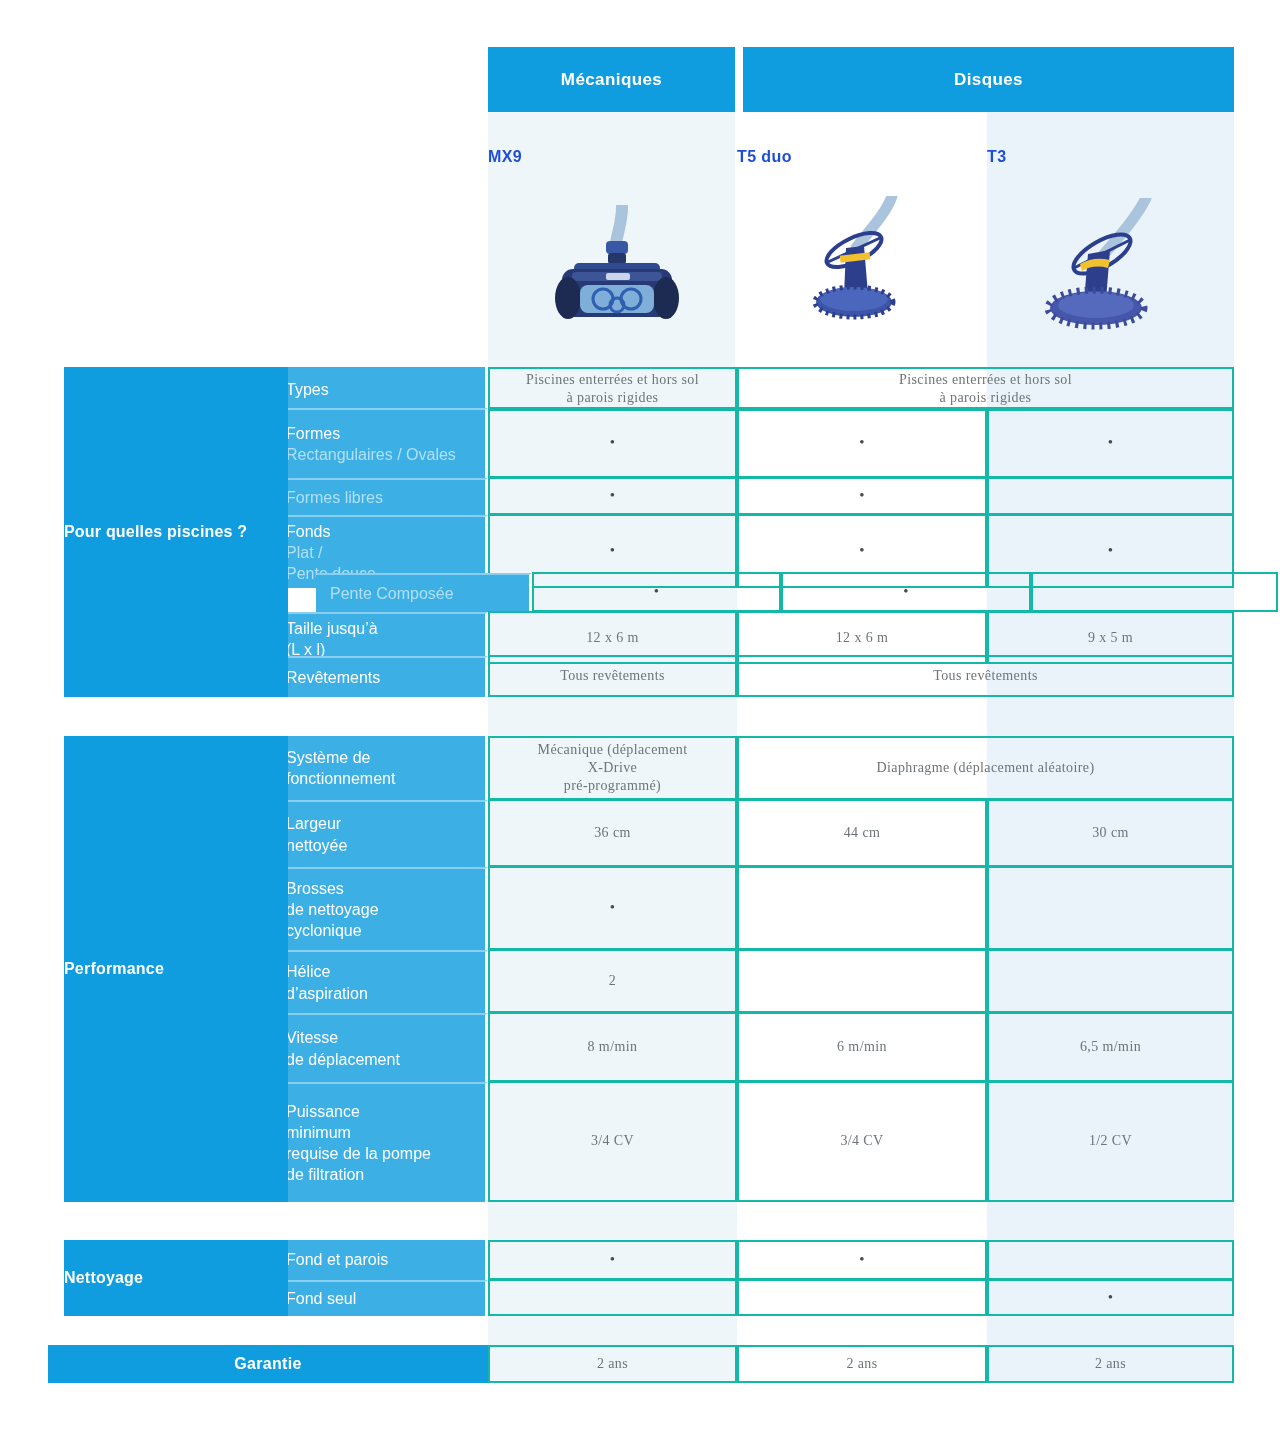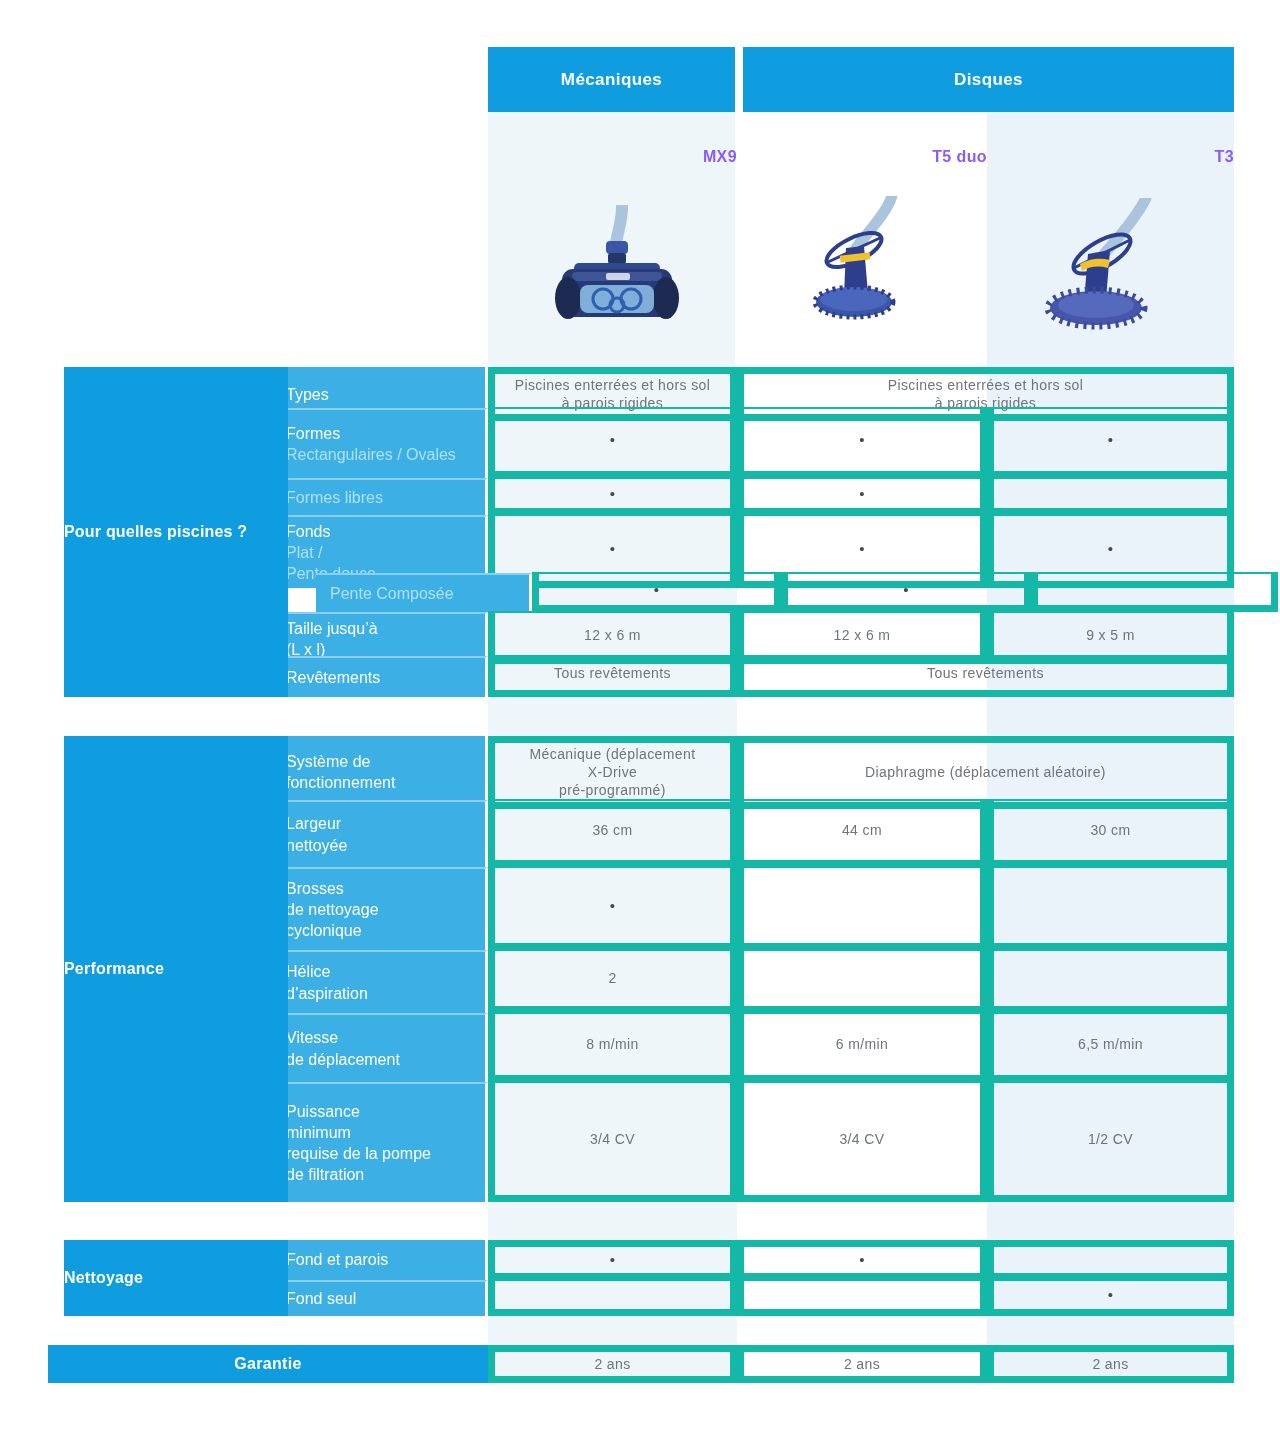--- a/index.html
+++ b/index.html
@@ -15,22 +15,22 @@
   .top-divider { position:absolute; left:735px; top:47px; width:8px; height:320px; background:#ffffff; z-index:2; }
 
   
   .group-bar { position:absolute; top:47px; height:65px; background:#0f9ddf; color:#fff;
                display:flex; align-items:center; justify-content:center;
                font-size:17px; font-weight:bold; letter-spacing:.4px; z-index:3; }
   .group-bar.mecaniques { left:488px; width:247px; }
   .group-bar.disques    { left:743px; width:491px; }
 
   
-  .product-name { position:absolute; top:142px; height:30px; line-height:30px; text-align:right;
-                  color:#8b5cf6; font-weight:bold; font-size:16px; letter-spacing:.4px; z-index:3; }
+  .product-name { position:absolute; top:142px; height:30px; line-height:30px; text-align:left;
+                  color:#1d4ed8; font-weight:bold; font-size:16px; letter-spacing:.4px; z-index:3; }
   .product-name.mx9 { left:488px; width:249px; }
   .product-name.t5  { left:737px; width:250px; }
   .product-name.t3  { left:987px; width:247px; }
 
   
   .product-img { position:absolute; z-index:3; }
   .product-img.mx9 { left:548px; top:205px; }
   .product-img.t5  { left:792px; top:196px; }
   .product-img.t3  { left:1022px; top:198px; }
 
@@ -39,23 +39,23 @@
   .sec-label { position:absolute; left:16px; top:0; bottom:0; width:224px; background:#0f9ddf;
                color:#fff; font-weight:bold; font-size:16px; letter-spacing:.2px;
                display:flex; align-items:center; }
   .rows { margin-left:224px; display:flex; flex-direction:column; }
   .row { display:grid; grid-template-columns:216px 249px 250px 247px; }
   .sub { background:#3cb0e5; color:#ffffff; font-size:16px; line-height:1.32;
          display:flex; flex-direction:column; justify-content:center;
          padding:4px 8px 4px 14px; border-right:3px solid #ffffff; white-space:pre-line; }
   .row + .row .sub { border-top:2px solid rgba(255,255,255,.4); }
   .sub .secondary { color:rgba(255,255,255,.6); }
-  .cell { border:7px solid #14b8a6; background:transparent; color:#6e7478; font-size:14px;
+  .cell { border:2px solid #14b8a6; background:transparent; color:#6e7478; font-size:14px;
           letter-spacing:.4px; line-height:1.3; display:flex; align-items:center; justify-content:center;
-          text-align:center; white-space:pre-line; padding:2px 6px; }
+          text-align:center; white-space:pre-line; padding:2px 6px;font-family:Liberation Serif, serif; }
   .row + .row .cell { border-top-width:2px; margin-top:-1px; }
   .cell.span2 { grid-column:span 2; }
   .cell.b { font-size:15px; color:#4a4a4a; letter-spacing:0; }
 
   
   #section-pools { top:367px; height:330px; }
   #section-pools .row:nth-child(1){ height:41px; }
   #section-pools .row:nth-child(2){ height:70px; }
   #section-pools .row:nth-child(3){ height:37px; }
   #section-pools .row:nth-child(4){ height:58px; }

